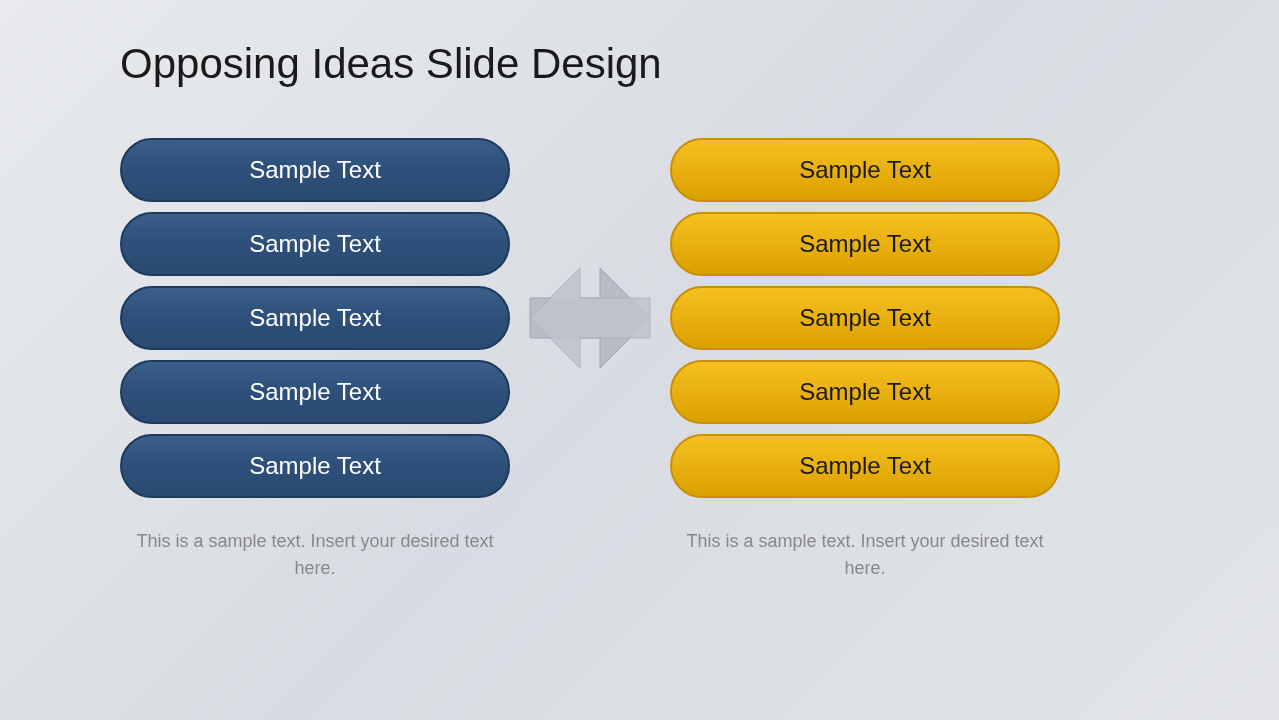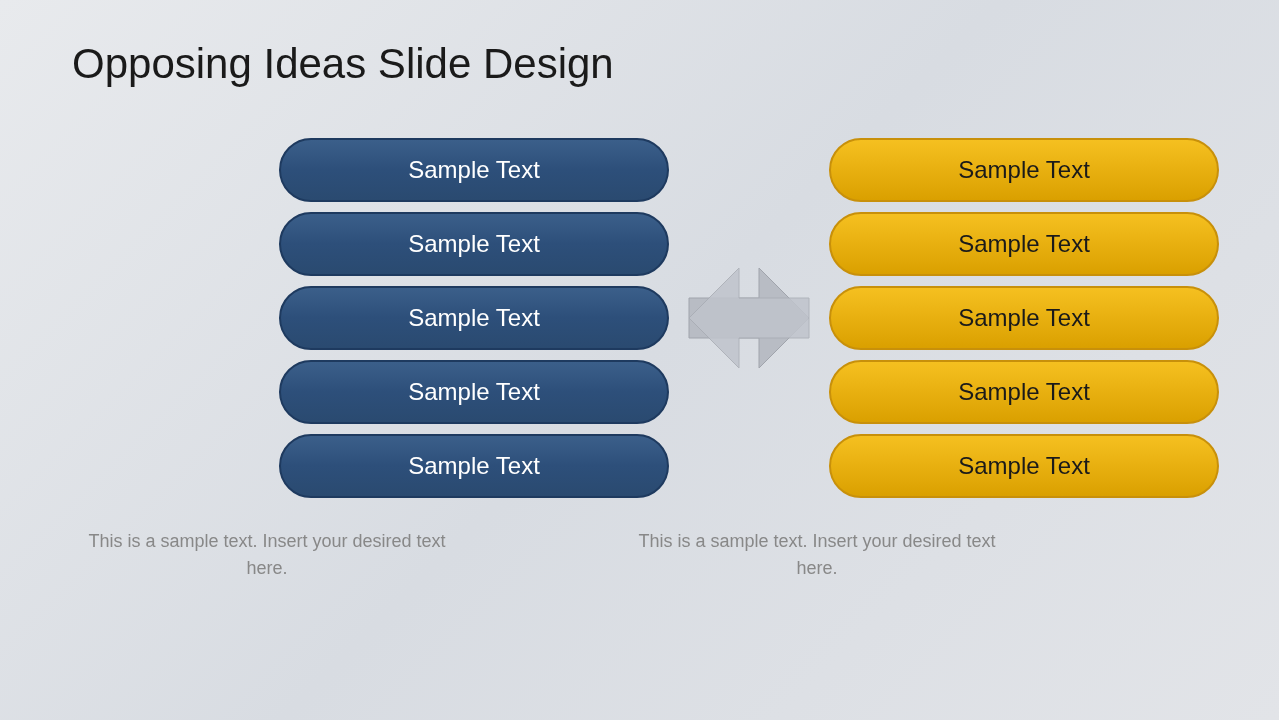--- a/index.html
+++ b/index.html
@@ -10,34 +10,34 @@
       background: linear-gradient(135deg, #e8eaed 0%, #d8dce2 50%, #e2e4e8 100%);
       font-family: 'Segoe UI', Arial, sans-serif;
       overflow: hidden;
       position: relative;
     }
 
     .slide {
       width: 1279px;
       height: 720px;
       position: relative;
-      padding: 40px 60px 40px 72px;
+      padding: 40px 60px 40px 120px;
     }
 
     .title {
       font-size: 42px;
       font-weight: 400;
       color: #1a1a1a;
       margin-bottom: 50px;
     }
 
     .content-area {
       display: flex;
       align-items: center;
-      justify-content: flex-end;
+      justify-content: flex-start;
       gap: 0;
       width: 100%;
     }
 
     .left-column {
       display: flex;
       flex-direction: column;
       gap: 10px;
       width: 390px;
     }

